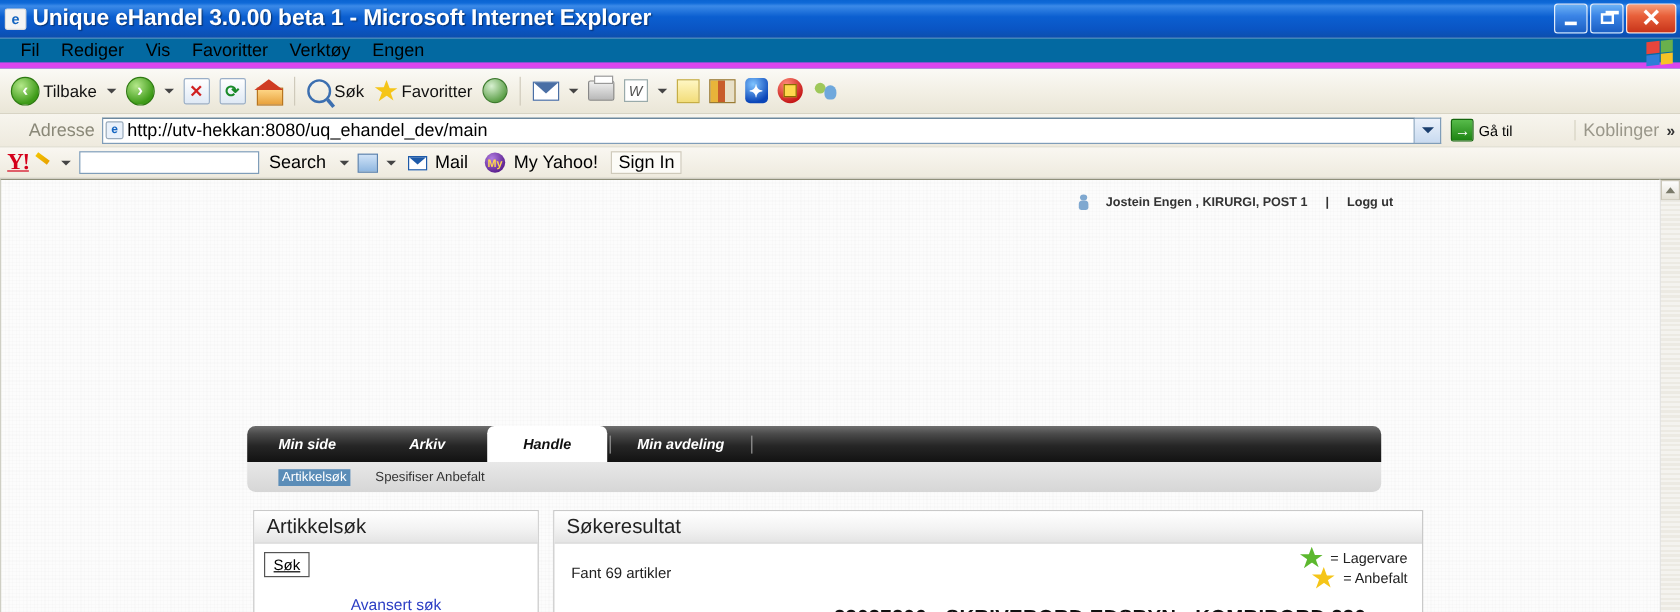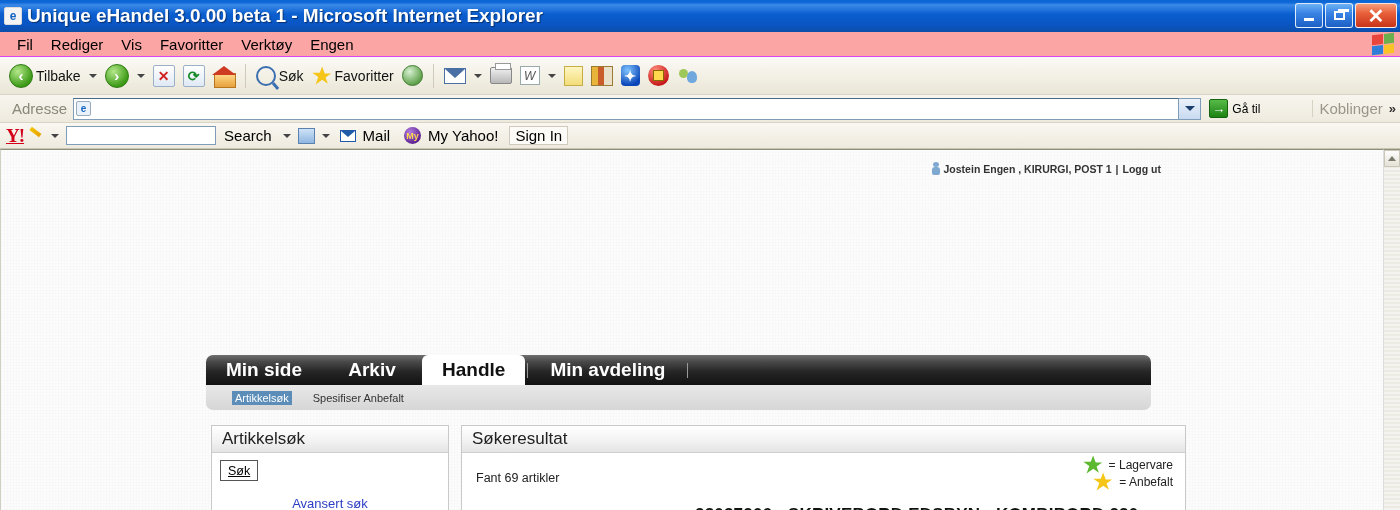--- a/index.html
+++ b/index.html
@@ -55,24 +55,24 @@
     width: 42px;
   }
   .win-btn .glyph-min { width: 10px; height: 3px; background:#fff; margin-top: 8px; }
   .win-btn .glyph-max { width: 11px; height: 9px; border: 2px solid #fff; position: relative; }
   .win-btn .glyph-max:before{content:"";position:absolute;width:11px;height:3px;background:#fff;top:-4px;left:2px;}
   .win-btn .glyph-close { font-size: 20px; line-height: 18px; font-weight: bold; }
 
   
   .menubar {
     height: 25px;
-    background: #fca5a5;
+    background: #0369a1;
     display: flex; align-items: center;
     padding-left: 8px;
-    border-bottom: 1px solid #d946ef;
+    border-bottom: 5px solid #d946ef;
     position: relative;
     text-align: right;
   }
   .menu-item {
     font-size: 15px; color: #000;
     padding: 1px 9px;
     white-space: nowrap;
   }
   .winflag {
     position: absolute; right: 6px; top: 2px;
@@ -162,21 +162,21 @@
   .people{width:22px;height:20px;position:relative;}
   .people:before{content:"";position:absolute;left:2px;top:3px;width:9px;height:9px;border-radius:50%;background:#9fc85a;}
   .people:after{content:"";position:absolute;left:10px;top:5px;width:10px;height:12px;border-radius:50% 50% 40% 40%;background:#6fa8dc;}
 
   
   .addressbar {
     height: 28px;
     background: linear-gradient(180deg,#f7f5ee,#eeeade);
     display: flex; align-items: center;
     border-bottom: 1px solid #d8d4c4;
-    padding-left: 12px;
+    padding-left: 24px;
   }
   .addr-label { font-size: 15px; color: #8a8878; margin-right: 6px; white-space: nowrap;}
   .addr-input {
     flex: 1; height: 22px; background: #fff;
     border: 1px solid #7f9db9; border-top-color:#4a6b86;
     display: flex; align-items: center; gap: 3px;
     padding-left: 2px; margin-right: 0;
   }
   .addr-ie-ico {
     width: 15px;height:15px;background:#e9f1fb;border:1px solid #9ab;border-radius:2px;
@@ -243,37 +243,37 @@
     height:17px;background:linear-gradient(180deg,#fdfdfd,#e4e1d6);
     border:1px solid #cbc7b8; display:flex;align-items:center;justify-content:center;
   }
   .vs-btn i{width:0;height:0;border-left:4px solid transparent;border-right:4px solid transparent;border-bottom:5px solid #7a7a6a;}
   .vs-track{flex:1;background:repeating-linear-gradient(0deg,#f4f3ef 0 2px,#eceae3 2px 4px);}
 
   
   .app{ position:absolute; left:0; top:0; right:0; bottom:0; }
   .userline{
     position:absolute; right:222px; top:12px;
-    display:flex;align-items:center;gap:4px;
+    display:flex;align-items:center;gap:15px;
     font-size:10.5px;color:#333;font-weight:bold;white-space:nowrap;
   }
   .user-ico{width:8px;height:13px;position:relative;}
   .user-ico:before{content:"";position:absolute;left:1px;top:0;width:6px;height:5px;border-radius:50%;background:#7fa8d0;}
   .user-ico:after{content:"";position:absolute;left:0;top:5px;width:8px;height:8px;border-radius:3px 3px 2px 2px;background:#7fa8d0;}
 
   .tabstrip{
     position:absolute; left:205px; top:205px; width:945px;
     height:30px; border-radius:7px 7px 0 0;
     background: linear-gradient(180deg,#6f6f6f 0%,#4a4a4a 22%,#262626 55%,#121212 100%);
     display:flex; align-items:stretch; overflow:hidden;
   }
   .nav-tab{
     display:flex;align-items:center;justify-content:center;
-    color:#fff;font-size:19px;font-weight:bold;
-    padding: 0 20px; min-width: 100px; position:relative;
+    color:#fff;font-size:12px;font-weight:bold;
+    padding: 0 20px; min-width: 100px; position:relative;font-style:italic;
   }
   .nav-tab.active{
     background:#ffffff; color:#111; border-radius:6px 6px 0 0;
   }
   .tab-div{width:1px;align-self:center;height:15px;background:#9a9a9a;margin:0 2px;}
 
   .subnav{
     position:absolute; left:205px; top:235px; width:945px; height:25px;
     background: linear-gradient(180deg,#e8e8e8,#d6d6d6);
     border-radius:0 0 7px 7px;
@@ -418,20 +418,21 @@
   </div>
   <div class="tb-item">
     <div class="people"></div>
   </div>
 </div>
 
 <div class="addressbar">
   <span class="addr-label">Adresse</span>
   <div class="addr-input">
     <div class="addr-ie-ico">e</div>
+    <span class="addr-url">http://utv-hekkan:8080/uq_ehandel_dev/main</span>
   </div>
   <div class="addr-drop">
       <i></i>
     </div>
   <div class="goto">
     <div class="goto-ico">→</div>
     <span class="goto-text">Gå til</span>
   </div>
   <span class="links-label">Koblinger</span>
   <span class="chev2">»</span>

